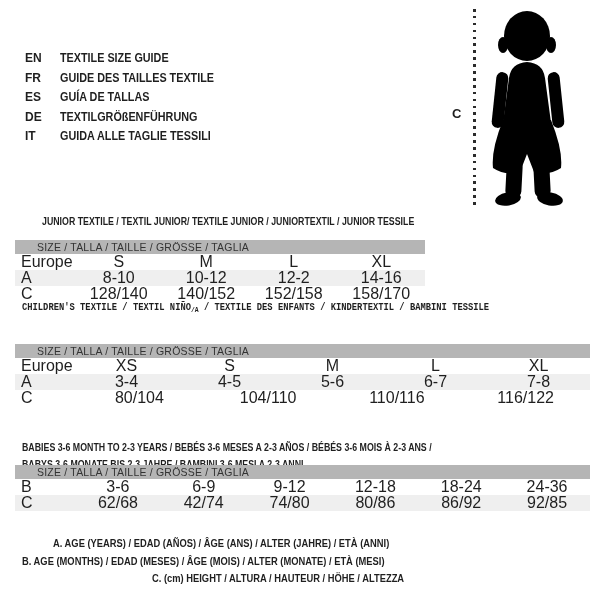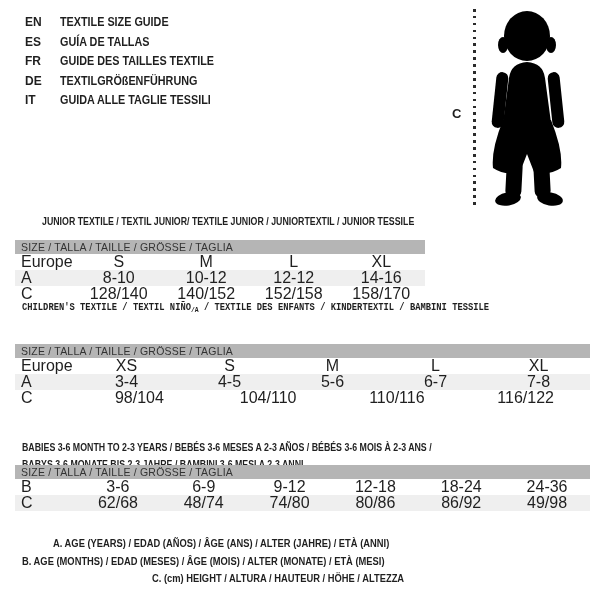--- a/index.html
+++ b/index.html
@@ -9,21 +9,21 @@
   }
   
   .sx80,.sx85,.sx90{display:inline-block;white-space:nowrap;transform-origin:0 50%;}
   .sx80{transform:scaleX(.80);}
   .sx85{transform:scaleX(.85);}
   .sx90{transform:scaleX(.90);}
 
   
   .lang-list{position:absolute;left:25px;top:13px;}
   .lang-row{height:19.5px;line-height:19.5px;font-size:12px;font-weight:bold;white-space:nowrap;}
-  .lang-code{display:inline-block;width:35px;}
+  .lang-code{display:inline-block;width:35px;margin-top:36px;}
 
   
   .measure-line{
     position:absolute;left:473px;top:9px;width:2.5px;height:199px;
     background:repeating-linear-gradient(to bottom,#2b2b2b 0 2.6px,transparent 2.6px 6.9px);
   }
   .measure-label{position:absolute;left:452px;top:106px;font-size:13px;font-weight:bold;}
   .baby{position:absolute;left:478px;top:8px;}
   .baby *{fill:#000000;}
 
@@ -32,45 +32,45 @@
   #junior-heading{left:22px;top:215px;margin-left:20px;}
   #children-heading{left:22px;top:301px;font-family:Liberation Mono, monospace;}
   #babies-heading{left:22px;top:424px;line-height:17px;margin-top:15px;}
   .subsc{font-size:8px;vertical-align:-2px;}
 
   
   .table{position:absolute;left:15px;}
   #junior-table{top:240px;width:410px;}
   #children-table{top:344px;width:575px;}
   #babies-table{top:465px;width:575px;}
-  .size-bar{height:14px;line-height:14px;background:#b5b5b5;padding-left:6px;
+  .size-bar{height:14px;line-height:14px;background:#b5b5b5;padding-left:22px;
     font-size:10.5px;color:#333333;letter-spacing:.2px;white-space:nowrap;overflow:hidden;}
   .trow{display:flex;height:16px;line-height:16.5px;font-size:16px;}
   .trow.shaded{background:#efefef;}
   .tlabel{width:60px;padding-left:6px;box-sizing:border-box;}
   .tcell{flex:1;text-align:center;}
 
   
   .legend{position:absolute;left:22px;top:535px;font-size:11px;font-weight:bold;text-align:right;}
   .legend-line{height:17.5px;line-height:17.5px;white-space:nowrap;}
 </style>
 </head>
 <body>
 
 <div class="canvas">
 
   <div class="lang-list">
     <div class="lang-row">
       <span class="lang-code">EN</span><span class="sx90">TEXTILE SIZE GUIDE</span>
     </div>
     <div class="lang-row">
-      <span class="lang-code">ES</span><span class="sx90">GUÍA DE TALLAS</span>
+      <span class="lang-code">FR</span><span class="sx90">GUIDE DES TAILLES TEXTILE</span>
     </div>
     <div class="lang-row">
-      <span class="lang-code">FR</span><span class="sx90">GUIDE DES TAILLES TEXTILE</span>
+      <span class="lang-code">ES</span><span class="sx90">GUÍA DE TALLAS</span>
     </div>
     <div class="lang-row">
       <span class="lang-code">DE</span><span class="sx90">TEXTILGRÖßENFÜHRUNG</span>
     </div>
     <div class="lang-row">
       <span class="lang-code">IT</span><span class="sx90">GUIDA ALLE TAGLIE TESSILI</span>
     </div>
   </div>
 
   <div class="measure-line"></div>
@@ -99,21 +99,21 @@
           <div class="tlabel">Europe</div>
           <div class="tcell">S</div>
           <div class="tcell">M</div>
           <div class="tcell">L</div>
           <div class="tcell">XL</div>
         </div>
         <div class="trow shaded">
           <div class="tlabel">A</div>
           <div class="tcell">8-10</div>
           <div class="tcell">10-12</div>
-          <div class="tcell">12-12</div>
+          <div class="tcell">12-2</div>
           <div class="tcell">14-16</div>
         </div>
         <div class="trow">
           <div class="tlabel">C</div>
           <div class="tcell">128/140</div>
           <div class="tcell">140/152</div>
           <div class="tcell">152/158</div>
           <div class="tcell">158/170</div>
         </div>
       </div>
@@ -136,21 +136,21 @@
         <div class="trow shaded">
           <div class="tlabel">A</div>
           <div class="tcell">3-4</div>
           <div class="tcell">4-5</div>
           <div class="tcell">5-6</div>
           <div class="tcell">6-7</div>
           <div class="tcell">7-8</div>
         </div>
         <div class="trow">
           <div class="tlabel">C</div>
-          <div class="tcell">98/104</div>
+          <div class="tcell">80/104</div>
           <div class="tcell">104/110</div>
           <div class="tcell">110/116</div>
           <div class="tcell">116/122</div>
         </div>
       </div>
   </div>
 
   <div class="section-heading" id="babies-heading">
     <div><span class="sx80">BABIES 3-6 MONTH TO 2-3 YEARS / BEBÉS 3-6 MESES A 2-3 AÑOS / BÉBÉS 3-6 MOIS À 2-3 ANS /</span></div>
     <div><span class="sx80">BABYS 3-6 MONATE BIS 2-3 JAHRE / BAMBINI 3-6 MESI A 2-3 ANNI</span></div>
@@ -163,25 +163,25 @@
           <div class="tcell">3-6</div>
           <div class="tcell">6-9</div>
           <div class="tcell">9-12</div>
           <div class="tcell">12-18</div>
           <div class="tcell">18-24</div>
           <div class="tcell">24-36</div>
         </div>
         <div class="trow shaded">
           <div class="tlabel">C</div>
           <div class="tcell">62/68</div>
-          <div class="tcell">48/74</div>
+          <div class="tcell">42/74</div>
           <div class="tcell">74/80</div>
           <div class="tcell">80/86</div>
           <div class="tcell">86/92</div>
-          <div class="tcell">49/98</div>
+          <div class="tcell">92/85</div>
         </div>
       </div>
   </div>
 
   <div class="legend">
     <div class="legend-line"><span class="sx85">A. AGE (YEARS) / EDAD (AÑOS) / ÂGE (ANS) / ALTER (JAHRE) / ETÀ (ANNI)</span></div>
     <div class="legend-line"><span class="sx85">B. AGE (MONTHS) / EDAD (MESES) / ÂGE (MOIS) / ALTER (MONATE) / ETÀ (MESI)</span></div>
     <div class="legend-line"><span class="sx85">C. (cm) HEIGHT / ALTURA / HAUTEUR / HÖHE / ALTEZZA</span></div>
   </div>
 

